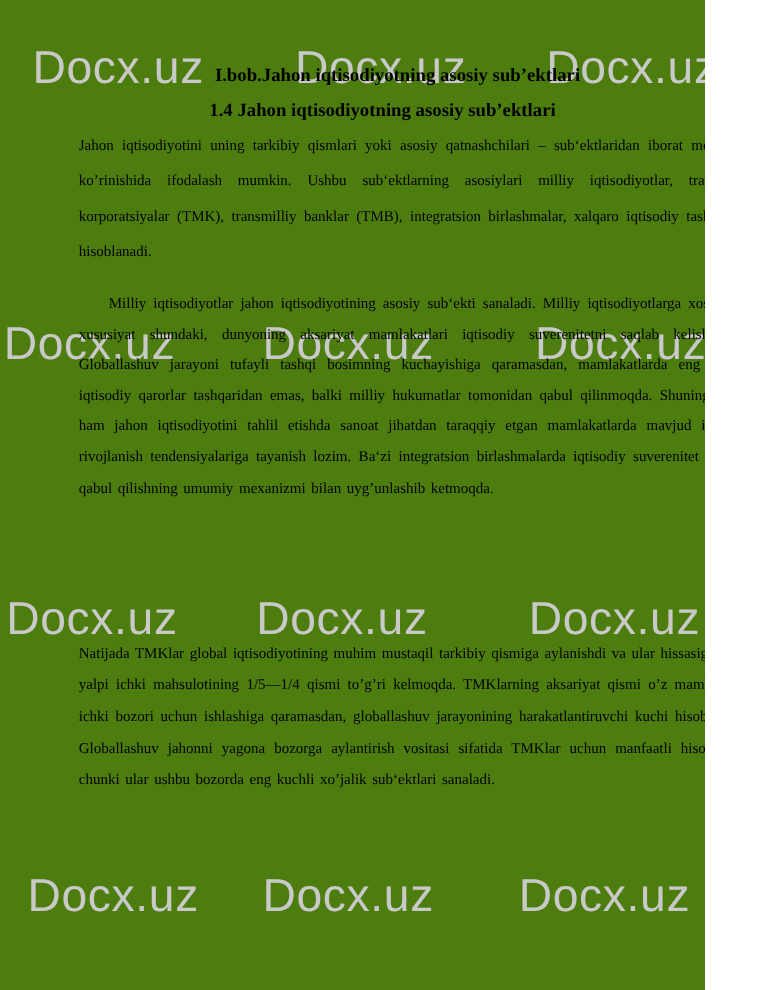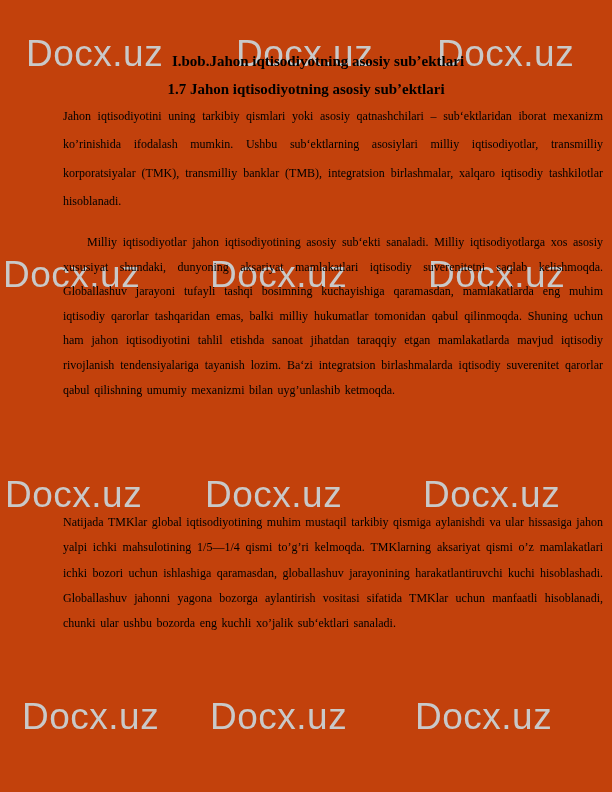--- a/index.html
+++ b/index.html
@@ -1,20 +1,20 @@
 <!DOCTYPE html>
 <html><head>
 <meta charset="utf-8">
 <style>
   html, body { margin: 0; padding: 0; background: #ffffff; }
   .page {
     position: relative;
-    width: 612px;
+    width: 564px;
     height: 792px;
-    background: #c2410c;
+    background: #4d7c0f;
     overflow: hidden;
     font-family: "Liberation Serif", serif;
     color: #000000;
   }
   
   .wm {
     position: absolute;
     z-index: 0;
     font-family: "Liberation Sans", sans-serif;
     font-size: 37px;
@@ -71,21 +71,21 @@
   <span class="wm" style="top:476px; left:5px;">Docx.uz</span>
   <span class="wm" style="top:476px; left:205px;">Docx.uz</span>
   <span class="wm" style="top:476px; left:423px;">Docx.uz</span>
 
   <span class="wm" style="top:698px; left:22px;">Docx.uz</span>
   <span class="wm" style="top:698px; left:210px;">Docx.uz</span>
   <span class="wm" style="top:698px; left:415px;">Docx.uz</span>
 
   <h1 class="doc-title">I.bob.Jahon iqtisodiyotning asosiy sub’ektlari</h1>
 
-  <h2 class="doc-subtitle">1.7 Jahon iqtisodiyotning asosiy sub’ektlari</h2>
+  <h2 class="doc-subtitle">1.4 Jahon iqtisodiyotning asosiy sub’ektlari</h2>
 
   <p class="para p1">Jahon iqtisodiyotini uning tarkibiy qismlari yoki asosiy qatnashchilari – sub‘ektlaridan iborat mexanizm ko’rinishida ifodalash mumkin. Ushbu sub‘ektlarning asosiylari milliy iqtisodiyotlar, transmilliy korporatsiyalar (TMK), transmilliy banklar (TMB), integratsion birlashmalar, xalqaro iqtisodiy tashkilotlar hisoblanadi.</p>
 
   <p class="para p2">Milliy iqtisodiyotlar jahon iqtisodiyotining asosiy sub‘ekti sanaladi. Milliy iqtisodiyotlarga xos asosiy xususiyat shundaki, dunyoning aksariyat mamlakatlari iqtisodiy suverenitetni saqlab kelishmoqda. Globallashuv jarayoni tufayli tashqi bosimning kuchayishiga qaramasdan, mamlakatlarda eng muhim iqtisodiy qarorlar tashqaridan emas, balki milliy hukumatlar tomonidan qabul qilinmoqda. Shuning uchun ham jahon iqtisodiyotini tahlil etishda sanoat jihatdan taraqqiy etgan mamlakatlarda mavjud iqtisodiy rivojlanish tendensiyalariga tayanish lozim. Ba‘zi integratsion birlashmalarda iqtisodiy suverenitet qarorlar qabul qilishning umumiy mexanizmi bilan uyg’unlashib ketmoqda.</p>
 
 
   <p class="para p4">Natijada TMKlar global iqtisodiyotining muhim mustaqil tarkibiy qismiga aylanishdi va ular hissasiga jahon yalpi ichki mahsulotining 1/5—1/4 qismi to’g’ri kelmoqda. TMKlarning aksariyat qismi o’z mamlakatlari ichki bozori uchun ishlashiga qaramasdan, globallashuv jarayonining harakatlantiruvchi kuchi hisoblashadi. Globallashuv jahonni yagona bozorga aylantirish vositasi sifatida TMKlar uchun manfaatli hisoblanadi, chunki ular ushbu bozorda eng kuchli xo’jalik sub‘ektlari sanaladi.</p>
 
 
 </div>

